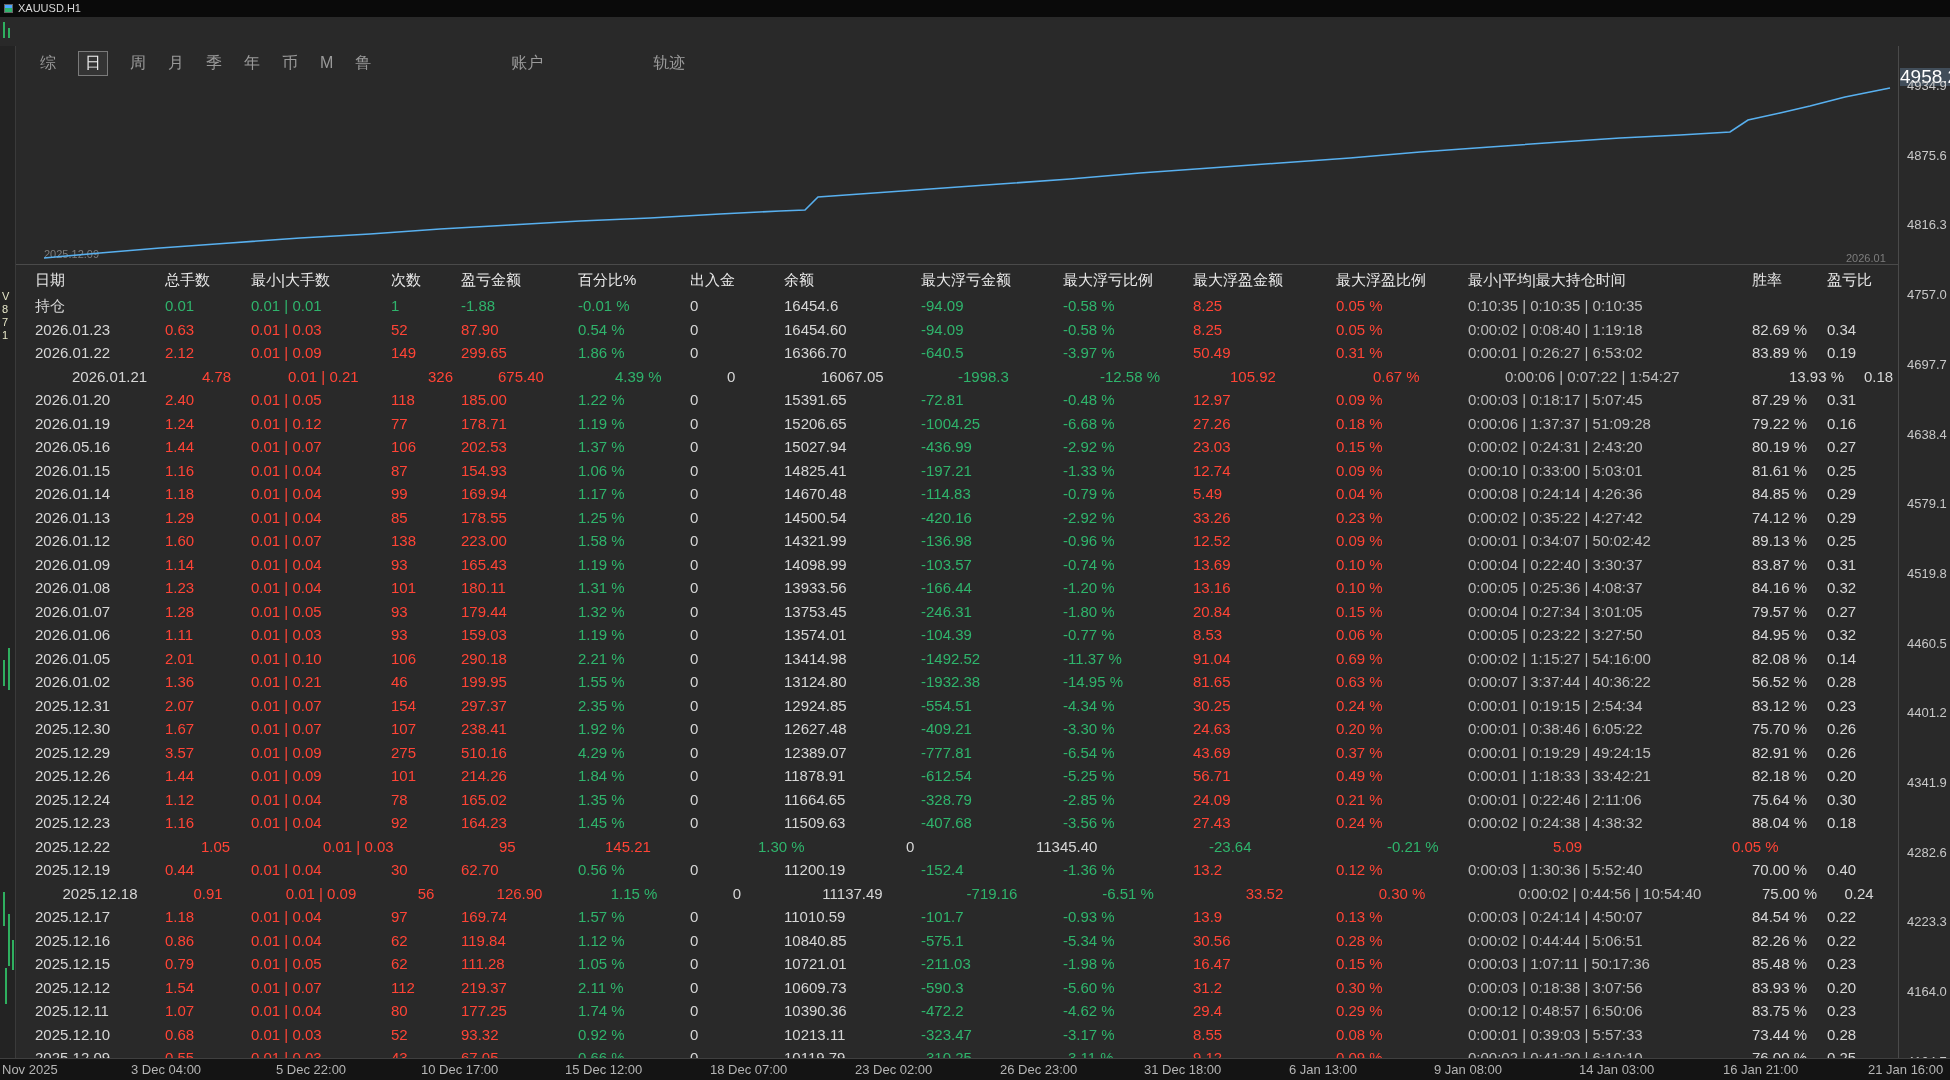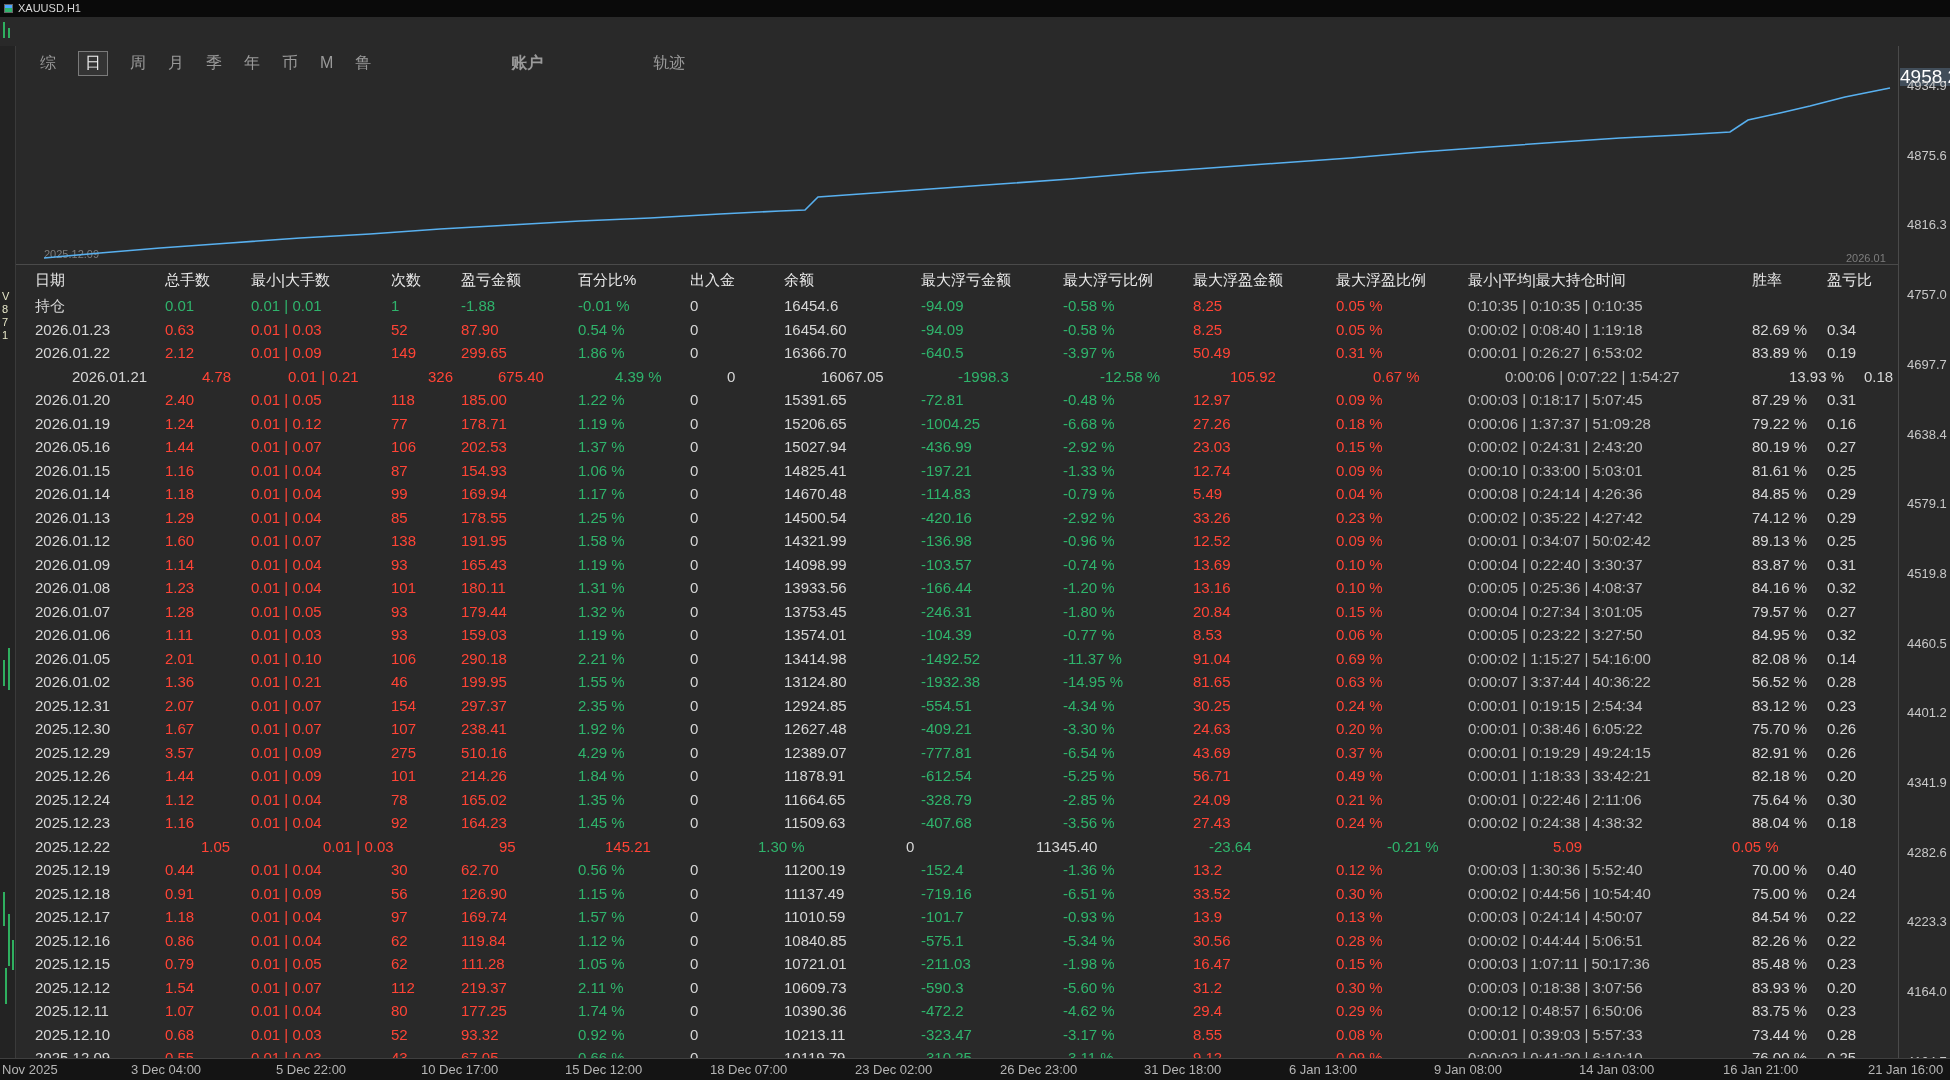--- a/index.html
+++ b/index.html
@@ -66,21 +66,21 @@
   <div class="menubar" id="menubar">
       <span class="menu-item">综</span>
       <span class="menu-item sel">日</span>
       <span class="menu-item">周</span>
       <span class="menu-item">月</span>
       <span class="menu-item">季</span>
       <span class="menu-item">年</span>
       <span class="menu-item">币</span>
       <span class="menu-item">M</span>
       <span class="menu-item">鲁</span>
-      <span class="menu-item" style="margin-left: 118px; font-weight: bold;">账户</span>
+      <span class="menu-item" style="margin-left: 118px;">账户</span>
       <span class="menu-item" style="margin-left: 88px;">轨迹</span>
     </div>
 
   <div class="left-strip">
     <div class="vlabel" id="vlabel">
         <span>V</span>
         <span>8</span>
         <span>7</span>
         <span>1</span>
       </div>
@@ -312,21 +312,21 @@
           <div class="cell col-red" data-col="mfpr">0.23 %</div>
           <div class="cell col-dim" data-col="times">0:00:02 | 0:35:22 | 4:27:42</div>
           <div class="cell col-text" data-col="win">74.12 %</div>
           <div class="cell col-text" data-col="plr">0.29</div>
         </div>
         <div class="tr" style="grid-template-columns: 130px 86px 140px 70px 117px 112px 94px 137px 142px 130px 143px 132px 284px 75px 64px;">
           <div class="cell col-text" data-col="date">2026.01.12</div>
           <div class="cell col-red" data-col="total">1.60</div>
           <div class="cell col-red" data-col="minmax">0.01 | 0.07</div>
           <div class="cell col-red" data-col="count">138</div>
-          <div class="cell col-red" data-col="amount">191.95</div>
+          <div class="cell col-red" data-col="amount">223.00</div>
           <div class="cell col-green" data-col="pct">1.58 %</div>
           <div class="cell col-text" data-col="dep">0</div>
           <div class="cell col-text" data-col="balance">14321.99</div>
           <div class="cell col-green" data-col="mfl">-136.98</div>
           <div class="cell col-green" data-col="mflr">-0.96 %</div>
           <div class="cell col-red" data-col="mfp">12.52</div>
           <div class="cell col-red" data-col="mfpr">0.09 %</div>
           <div class="cell col-dim" data-col="times">0:00:01 | 0:34:07 | 50:02:42</div>
           <div class="cell col-text" data-col="win">89.13 %</div>
           <div class="cell col-text" data-col="plr">0.25</div>
@@ -562,21 +562,21 @@
           <div class="cell col-text" data-col="dep">0</div>
           <div class="cell col-text" data-col="balance">11200.19</div>
           <div class="cell col-green" data-col="mfl">-152.4</div>
           <div class="cell col-green" data-col="mflr">-1.36 %</div>
           <div class="cell col-red" data-col="mfp">13.2</div>
           <div class="cell col-red" data-col="mfpr">0.12 %</div>
           <div class="cell col-dim" data-col="times">0:00:03 | 1:30:36 | 5:52:40</div>
           <div class="cell col-text" data-col="win">70.00 %</div>
           <div class="cell col-text" data-col="plr">0.40</div>
         </div>
-        <div class="tr" style="grid-template-columns: 130px 86px 140px 70px 117px 112px 94px 137px 142px 130px 143px 132px 284px 75px 64px;">
+        <div class="tr" style="grid-template-columns: 130px 86px 140px 70px 117px 112px 94px 137px 142px 130px 143px 132px 284px 75px 64px; text-align: center;">
           <div class="cell col-text" data-col="date">2025.12.18</div>
           <div class="cell col-red" data-col="total">0.91</div>
           <div class="cell col-red" data-col="minmax">0.01 | 0.09</div>
           <div class="cell col-red" data-col="count">56</div>
           <div class="cell col-red" data-col="amount">126.90</div>
           <div class="cell col-green" data-col="pct">1.15 %</div>
           <div class="cell col-text" data-col="dep">0</div>
           <div class="cell col-text" data-col="balance">11137.49</div>
           <div class="cell col-green" data-col="mfl">-719.16</div>
           <div class="cell col-green" data-col="mflr">-6.51 %</div>

